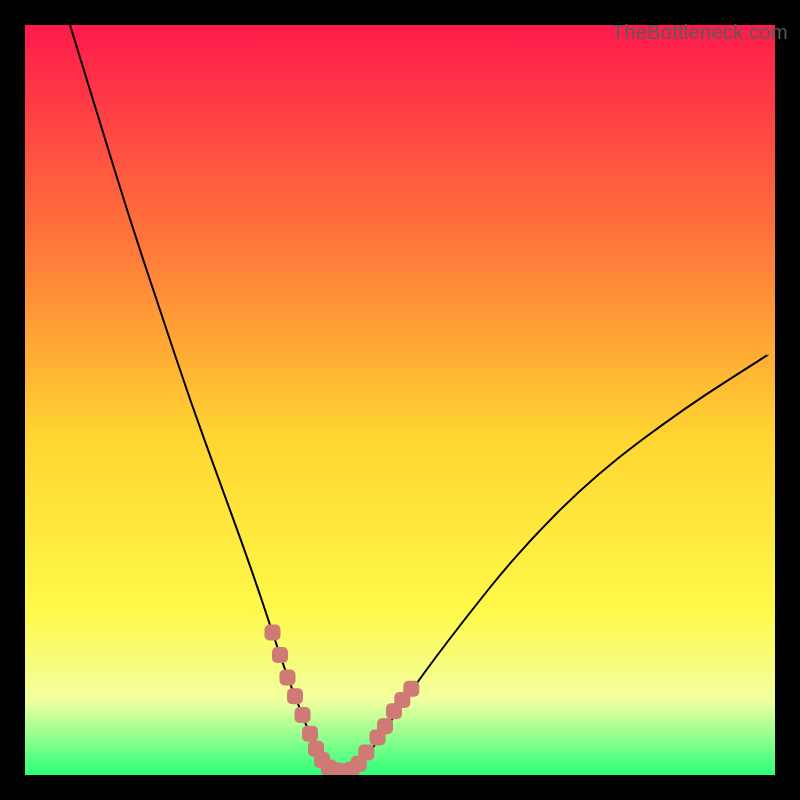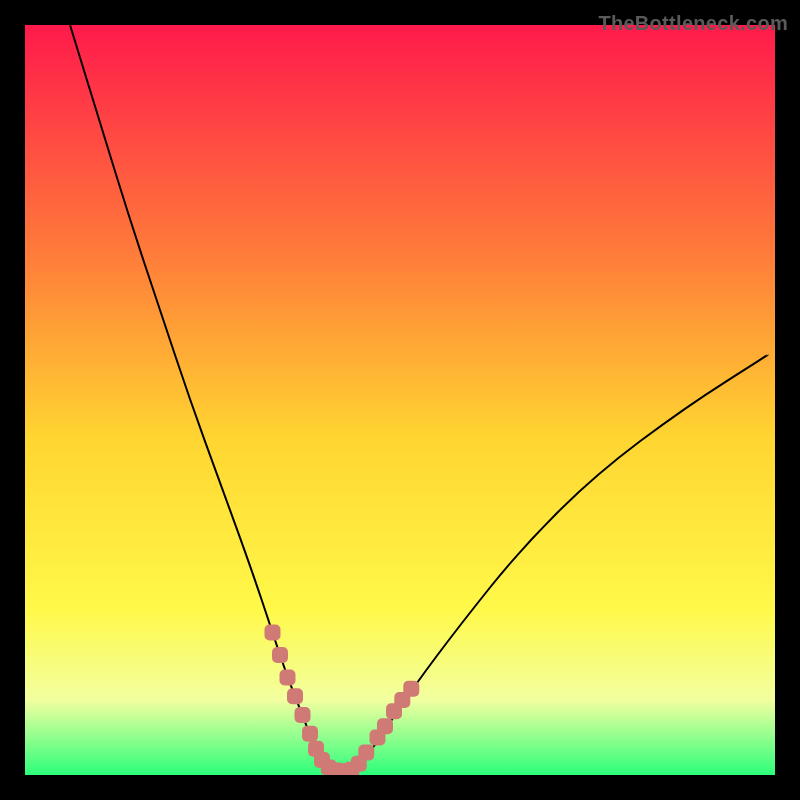--- a/index.html
+++ b/index.html
@@ -12,25 +12,25 @@
     font-family: Arial, Helvetica, sans-serif;
   }
   .container {
     position: relative;
     width: 800px;
     height: 800px;
     background: #000;
   }
   .watermark {
     position: absolute;
-    top: 12px;
+    top: 21px;
     right: 12px;
     color: #5a5a5a;
     font-size: 20px;
-    font-weight: 700;
+    font-weight: 400;
     letter-spacing: 0.3px;
     z-index: 10;
   }
   .plot {
     position: absolute;
     left: 25px;
     top: 25px;
     width: 750px;
     height: 750px;
     

